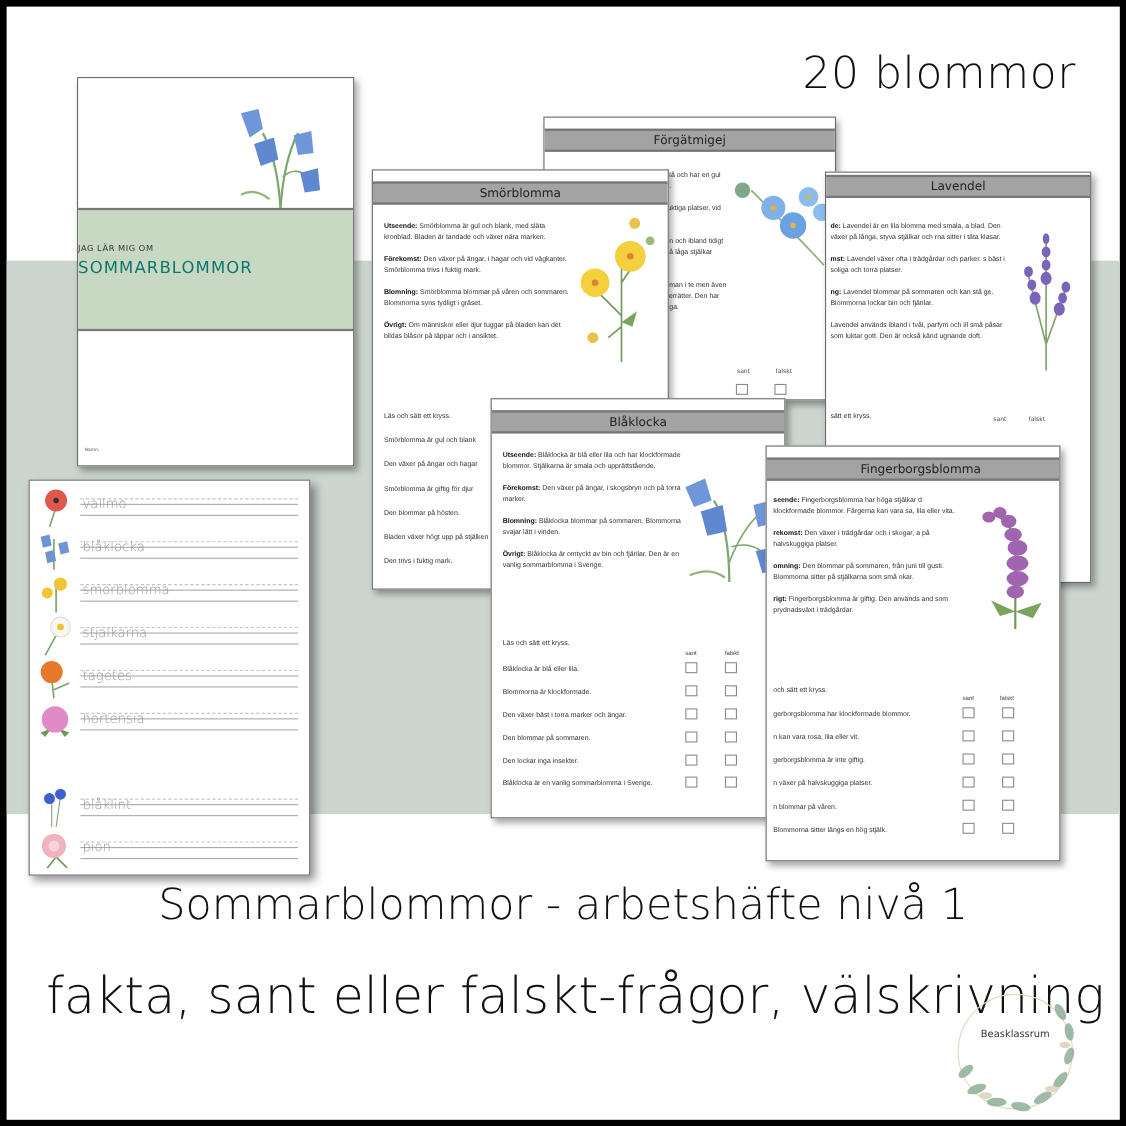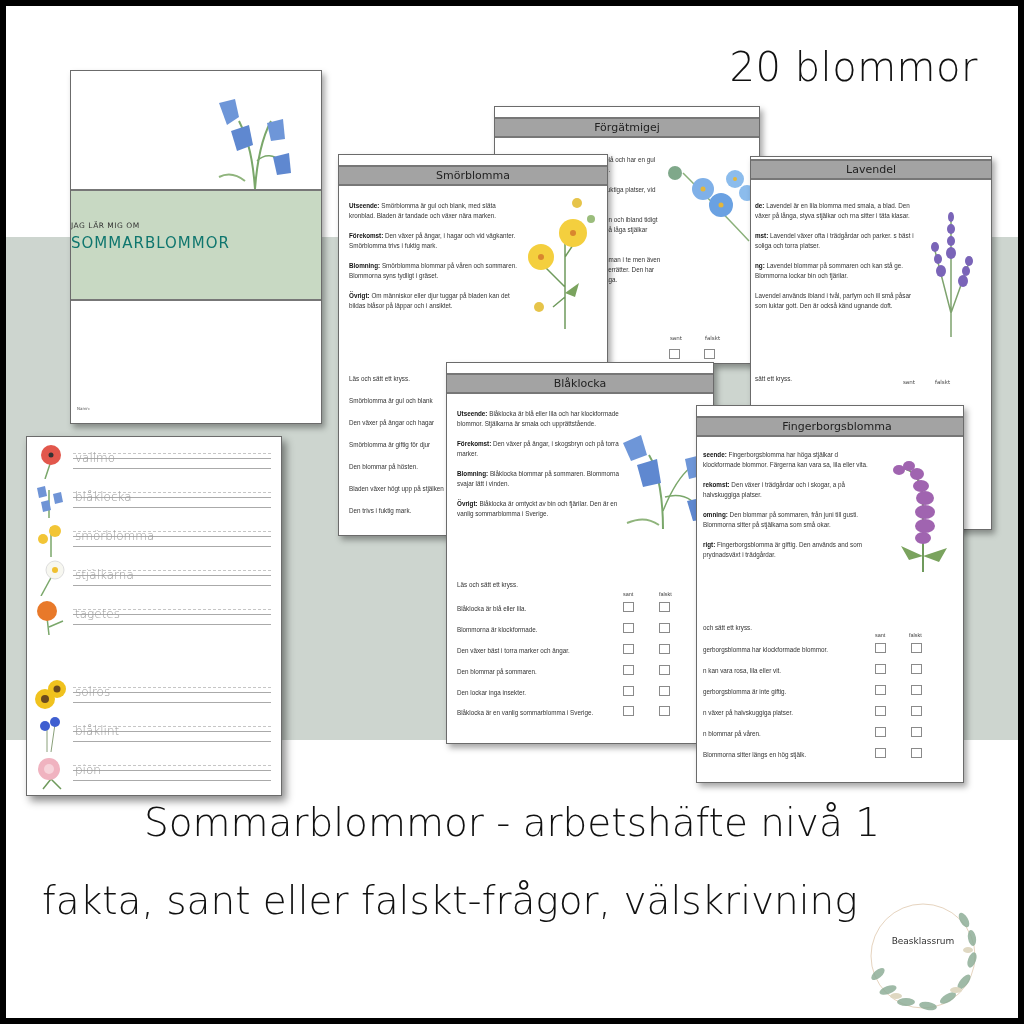--- a/index.html
+++ b/index.html
@@ -25,21 +25,21 @@
   .cover-title { font-size: 15px; color: #0f766e; letter-spacing: 1px; margin-top: 4px; font-weight: 400; }
   .cover-name { position: absolute; left: 6px; bottom: 12px; font-size: 4px; color: #555; }
   
   .wrow { position: absolute; left: 0; width: 250px; height: 38px; }
   .wrow .ico { position: absolute; left: 6px; top: 0; width: 34px; height: 36px; }
   .wrow .lines { position: absolute; left: 46px; right: 6px; top: 10px; height: 16px; }
   .wrow .l { position: absolute; left: 0; right: 0; height: 0; border-top: 1px solid #aaa; }
   .wrow .l.dash { border-top: 1px dashed #c6c6c6; }
   .wrow .word { position: absolute; left: 2px; top: 2px; font-size: 12px; color: #999; font-family: "DejaVu Sans", sans-serif; font-weight: 300; }
   .bottom1 { position: absolute; left: 0; width: 1012px; top: 794px; text-align: center; font-size: 39px; color: #111; font-weight: 300; }
-  .bottom2 { position: absolute; left: 36px; top: 872px; font-size: 39px; color: #111; font-weight: 300; white-space: nowrap; }
+  .bottom2 { position: absolute; left: 36px; top: 872px; font-size: 46px; color: #111; font-weight: 300; white-space: nowrap; }
   .wreath { position: absolute; left: 842px; top: 888px; width: 150px; height: 124px; }
   .wreath-label { position: absolute; left: 0; right: 0; top: 42px; text-align: center; font-size: 9px; color: #333; }
 </style>
 </head>
 <body>
 
 <div class="frame">
   <div class="band"></div>
 
   <div class="headline">20 blommor</div>
@@ -310,33 +310,31 @@
           <path d="M14 18 L16 36 M16 28 L30 22" stroke="#7aa76a" stroke-width="1.5"></path>
           <circle cx="14" cy="12" r="10" fill="#e8792a"></circle>
         </svg>
       <div class="lines">
           <div class="l dash" style="top:0"></div>
           <div class="l" style="top:5px"></div>
           <div class="l" style="top:15px"></div>
         </div>
       <div class="word" style="left:48px; top:8px;">tagetes</div>
     </div>
-    <div class="wrow" style="top:240px;">
-      <svg class="ico" viewBox="0 0 34 36">
-          <circle cx="24" cy="12" r="9" fill="#f0c21e"></circle>
-          <circle cx="24" cy="12" r="3.5" fill="#6b4a1e"></circle>
-          <circle cx="12" cy="22" r="10" fill="#f0c21e"></circle>
-          <circle cx="12" cy="22" r="4" fill="#6b4a1e"></circle>
-        </svg>
-      <div class="lines">
-          <div class="l dash" style="top:0"></div>
-          <div class="l" style="top:5px"></div>
-          <div class="l" style="top:15px"></div>
-        </div>
-      <div class="word" style="left:48px; top:8px;">solros</div>
+    <div class="wrow" style="top:201px;">
+      <svg class="ico" viewBox="0 0 34 36">
+          <path d="M4 28 L14 24 L8 32 Z M30 28 L20 24 L26 32 Z" fill="#6f9a5c"></path>
+          <circle cx="17" cy="16" r="12" fill="#e08ac8"></circle>
+        </svg>
+      <div class="lines">
+          <div class="l dash" style="top:0"></div>
+          <div class="l" style="top:5px"></div>
+          <div class="l" style="top:15px"></div>
+        </div>
+      <div class="word" style="left:48px; top:8px;">hortensia</div>
     </div>
     <div class="wrow" style="top:279px;">
       <svg class="ico" viewBox="0 0 34 36">
           <path d="M14 12 L14 36 M22 8 L18 36" stroke="#8aa07a" stroke-width="1"></path>
           <circle cx="12" cy="10" r="5" fill="#3f5fd0"></circle>
           <circle cx="22" cy="6" r="5" fill="#3f5fd0"></circle>
         </svg>
       <div class="lines">
           <div class="l dash" style="top:0"></div>
           <div class="l" style="top:5px"></div>

